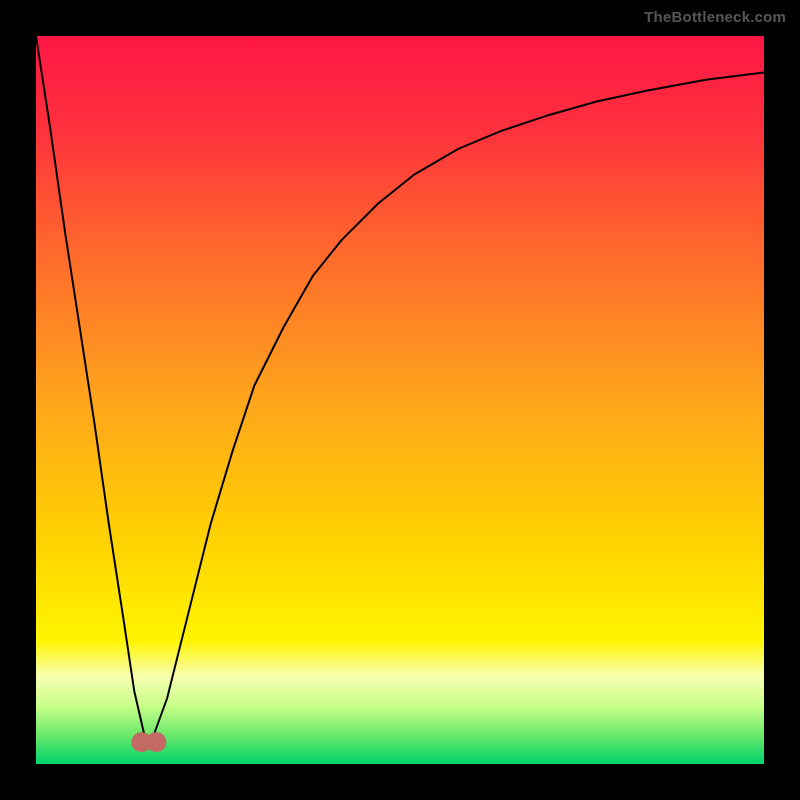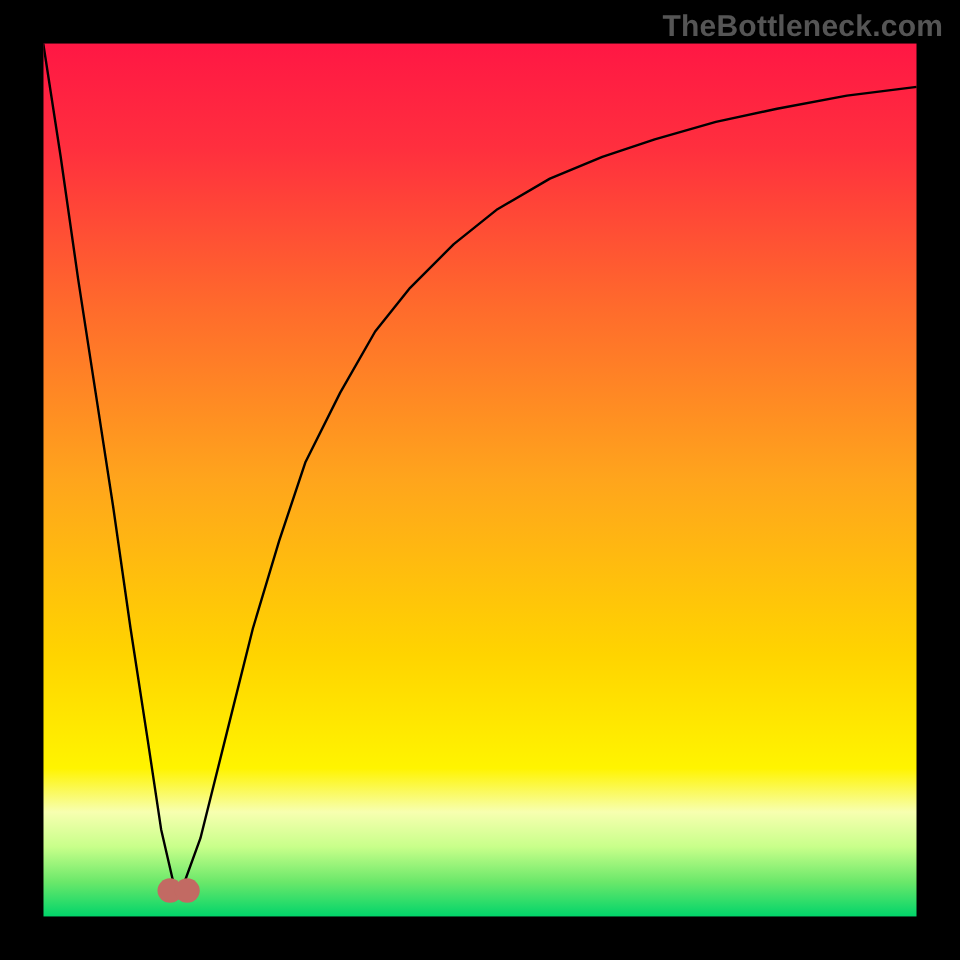--- a/index.html
+++ b/index.html
@@ -25,21 +25,21 @@
     left: 36px;
     width: 728px;
     height: 728px;
     overflow: hidden;
   }
   .attribution {
     position: absolute;
     top: 8px;
     right: 14px;
     color: #555;
-    font-size: 25px;
+    font-size: 15px;
     font-weight: 600;
     letter-spacing: 0.2px;
   }
   svg {
     display: block;
   }
 </style>
 </head>
 <body>
 

